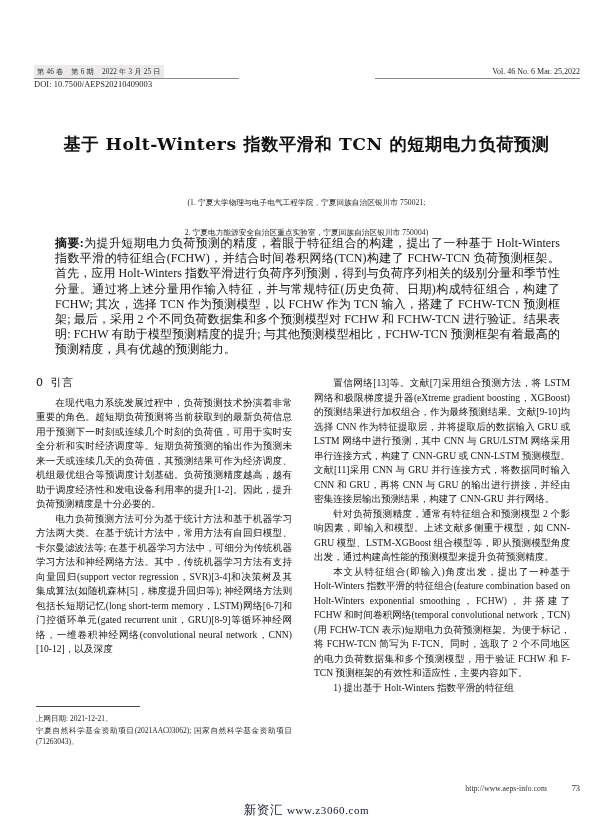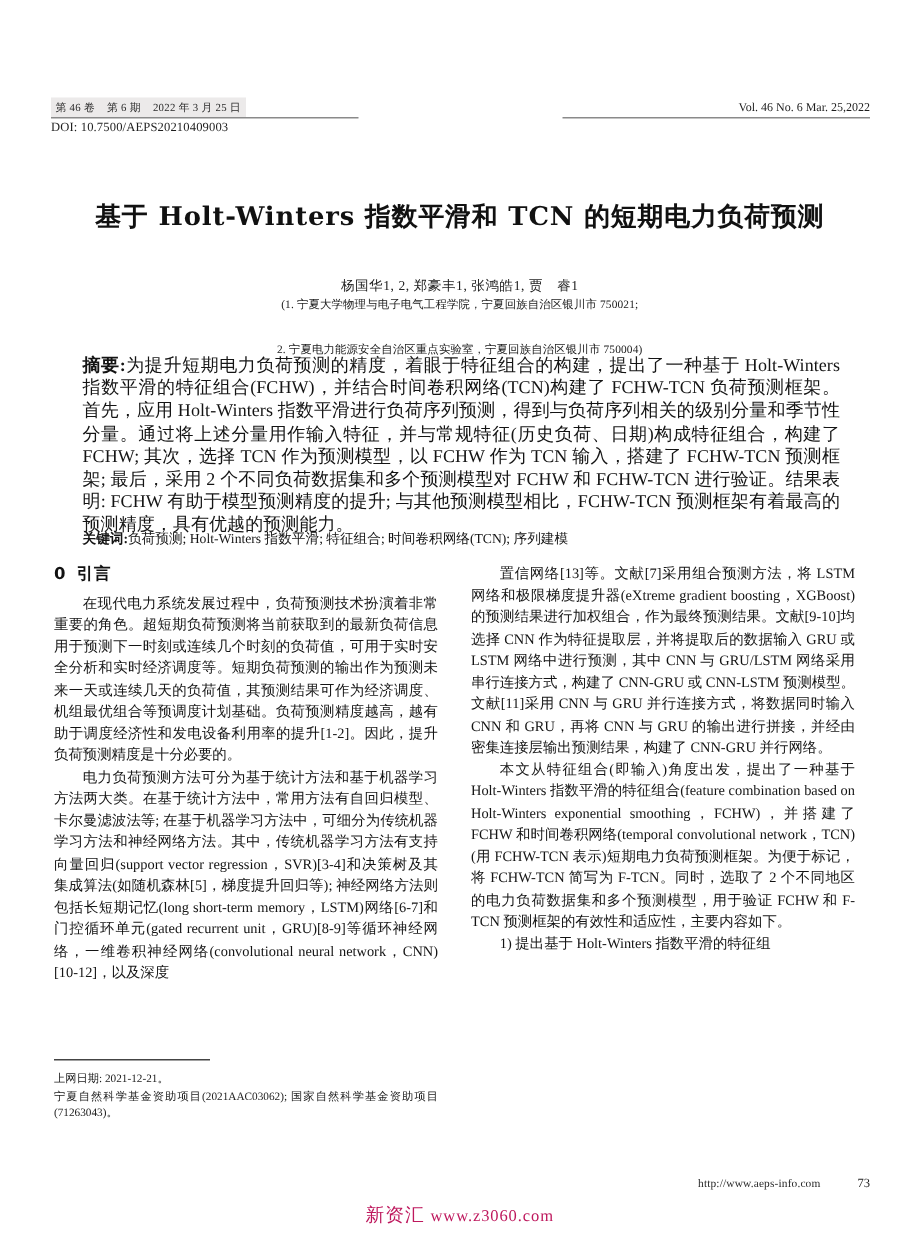--- a/index.html
+++ b/index.html
@@ -177,21 +177,21 @@
     width: 256px;
     font-size: 9.6px;
     line-height: 14.5px;
     text-align: justify;
     color: #141414;
   }
   .col-left { left: 36px; }
   .col-right { left: 314px; }
   .sec-head {
     font-size: 11px;
-    font-weight: 700;
+    font-weight: 400;
     letter-spacing: 0.5px;
     margin: 0 0 5px 0;
     font-family: "DejaVu Sans", "Liberation Sans", sans-serif;
     color: #111;
   }
   .sec-head .num { margin-right: 7px; }
   .para {
     margin: 0;
     text-indent: 19.2px;
     text-align: justify;
@@ -233,21 +233,21 @@
     bottom: 32px;
     font-size: 8.4px;
     color: #1c1c1c;
   }
   .watermark {
     position: absolute;
     left: 50%;
     transform: translateX(-50%);
     bottom: 6px;
     font-size: 12.5px;
-    color: #be185d;
+    color: #0f172a;
     letter-spacing: 0.6px;
     white-space: nowrap;
     font-family: "DejaVu Serif", "Liberation Serif", serif;
   }
   .watermark .wm-url {
     font-size: 11px;
     margin-left: 4px;
     font-family: "Liberation Serif", serif;
   }
 </style>
@@ -267,40 +267,39 @@
     </div>
 
     <div class="doi">DOI: 10.7500/AEPS20210409003</div>
 
 
     <div class="vol-right">Vol. 46 No. 6 Mar. 25,2022</div>
   </div>
 
   <div class="title">基于 Holt-Winters 指数平滑和 TCN 的短期电力负荷预测</div>
 
-  <div class="authors">杨国华1, 2, 郑豪丰1, 张鸿皓1, 贾　睿1</div>
   <div class="affil affil1">(1. 宁夏大学物理与电子电气工程学院，宁夏回族自治区银川市 750021;</div>
   <div class="affil affil2">2. 宁夏电力能源安全自治区重点实验室，宁夏回族自治区银川市 750004)</div>
 
   <div class="abstract-block">
     <div class="abstract-p"><b>摘要:</b><span>为提升短期电力负荷预测的精度，着眼于特征组合的构建，提出了一种基于 Holt-Winters 指数平滑的特征组合(FCHW)，并结合时间卷积网络(TCN)构建了 FCHW-TCN 负荷预测框架。首先，应用 Holt-Winters 指数平滑进行负荷序列预测，得到与负荷序列相关的级别分量和季节性分量。通过将上述分量用作输入特征，并与常规特征(历史负荷、日期)构成特征组合，构建了 FCHW; 其次，选择 TCN 作为预测模型，以 FCHW 作为 TCN 输入，搭建了 FCHW-TCN 预测框架; 最后，采用 2 个不同负荷数据集和多个预测模型对 FCHW 和 FCHW-TCN 进行验证。结果表明: FCHW 有助于模型预测精度的提升; 与其他预测模型相比，FCHW-TCN 预测框架有着最高的预测精度，具有优越的预测能力。</span></div>
   </div>
 
-  <div class="keywords"><b>关键词:</b><span>负荷预测; Holt-Winters 指数平滑; 特征组合; 时间卷积网络(TCN); 序列建模</span></div>
 
   <div class="col col-left">
     <div class="sec-head">
       <span class="num">0</span><span>引言</span>
     </div>
     <p class="para">在现代电力系统发展过程中，负荷预测技术扮演着非常重要的角色。超短期负荷预测将当前获取到的最新负荷信息用于预测下一时刻或连续几个时刻的负荷值，可用于实时安全分析和实时经济调度等。短期负荷预测的输出作为预测未来一天或连续几天的负荷值，其预测结果可作为经济调度、机组最优组合等预调度计划基础。负荷预测精度越高，越有助于调度经济性和发电设备利用率的提升[1-2]。因此，提升负荷预测精度是十分必要的。</p>
     <p class="para">电力负荷预测方法可分为基于统计方法和基于机器学习方法两大类。在基于统计方法中，常用方法有自回归模型、卡尔曼滤波法等; 在基于机器学习方法中，可细分为传统机器学习方法和神经网络方法。其中，传统机器学习方法有支持向量回归(support vector regression，SVR)[3-4]和决策树及其集成算法(如随机森林[5]，梯度提升回归等); 神经网络方法则包括长短期记忆(long short-term memory，LSTM)网络[6-7]和门控循环单元(gated recurrent unit，GRU)[8-9]等循环神经网络，一维卷积神经网络(convolutional neural network，CNN)[10-12]，以及深度</p>
   </div>
 
   <div class="col col-right">
     <p class="para">置信网络[13]等。文献[7]采用组合预测方法，将 LSTM 网络和极限梯度提升器(eXtreme gradient boosting，XGBoost)的预测结果进行加权组合，作为最终预测结果。文献[9-10]均选择 CNN 作为特征提取层，并将提取后的数据输入 GRU 或 LSTM 网络中进行预测，其中 CNN 与 GRU/LSTM 网络采用串行连接方式，构建了 CNN-GRU 或 CNN-LSTM 预测模型。文献[11]采用 CNN 与 GRU 并行连接方式，将数据同时输入 CNN 和 GRU，再将 CNN 与 GRU 的输出进行拼接，并经由密集连接层输出预测结果，构建了 CNN-GRU 并行网络。</p>
+    <p class="para">针对负荷预测精度，通常有特征组合和预测模型 2 个影响因素，即输入和模型。上述文献多侧重于模型，如 CNN-GRU 模型、LSTM-XGBoost 组合模型等，即从预测模型角度出发，通过构建高性能的预测模型来提升负荷预测精度。</p>
     <p class="para">本文从特征组合(即输入)角度出发，提出了一种基于 Holt-Winters 指数平滑的特征组合(feature combination based on Holt-Winters exponential smoothing，FCHW)，并搭建了 FCHW 和时间卷积网络(temporal convolutional network，TCN)(用 FCHW-TCN 表示)短期电力负荷预测框架。为便于标记，将 FCHW-TCN 简写为 F-TCN。同时，选取了 2 个不同地区的电力负荷数据集和多个预测模型，用于验证 FCHW 和 F-TCN 预测框架的有效性和适应性，主要内容如下。</p>
     <p class="para">1) 提出基于 Holt-Winters 指数平滑的特征组</p>
   </div>
 
   <div class="footnote">
     <div class="footnote-rule"></div>
     <div class="footnote-line">上网日期: 2021-12-21。</div>
     <div class="footnote-line">宁夏自然科学基金资助项目(2021AAC03062); 国家自然科学基金资助项目(71263043)。</div>
   </div>
 

